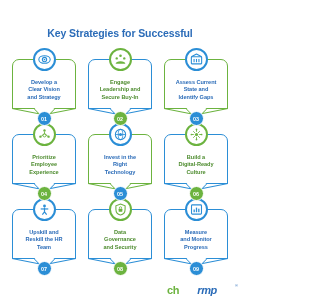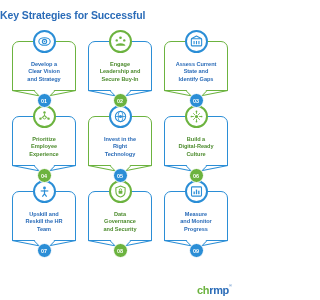--- a/index.html
+++ b/index.html
@@ -10,21 +10,22 @@
     width: 240px;
     height: 300px;
     background: #ffffff;
     font-family: "Liberation Sans", sans-serif;
     overflow: hidden;
     position: relative;
   }
 
   
   .title-block {
-    padding-top: 9px;
+    text-align: center;
+    padding-top: 27px;
   }
   .title-line1 {
     font-size: 10.5px;
     font-weight: bold;
     color: #2b6cb8;
     letter-spacing: -0.1px;
     line-height: 12px;
   }
   .title-line2 {
     font-size: 10.5px;
@@ -162,27 +163,28 @@
     justify-content: center;
     z-index: 4;
     border: 1px solid #ffffff;
     box-sizing: border-box;
   }
   .badge.green { background: #6cb33f; }
 
   
   .footer {
     position: absolute;
-    right: 8px;
+    right: 2px;
     bottom: 4px;
     display: flex;
     align-items: center;
+    gap: 18px;
   }
   .logo-ch { font-size: 11px; font-weight: bold; color: #6cb33f; letter-spacing: -0.3px; }
-  .logo-rmp { font-size: 11px; font-weight: bold; color: #2b6cb8; letter-spacing: -0.3px; }
+  .logo-rmp { font-size: 11px; font-weight: bold; color: #2b6cb8; letter-spacing: -0.3px; font-style: italic; }
   .logo-tm { font-size: 4px; color: #2b6cb8; position: relative; top: -5px; }
 </style>
 </head>
 <body>
 
 <div class="title-block">
   <div class="title-line1">Key Strategies for Successful</div>
 </div>
 
 <div class="grid" id="grid">

